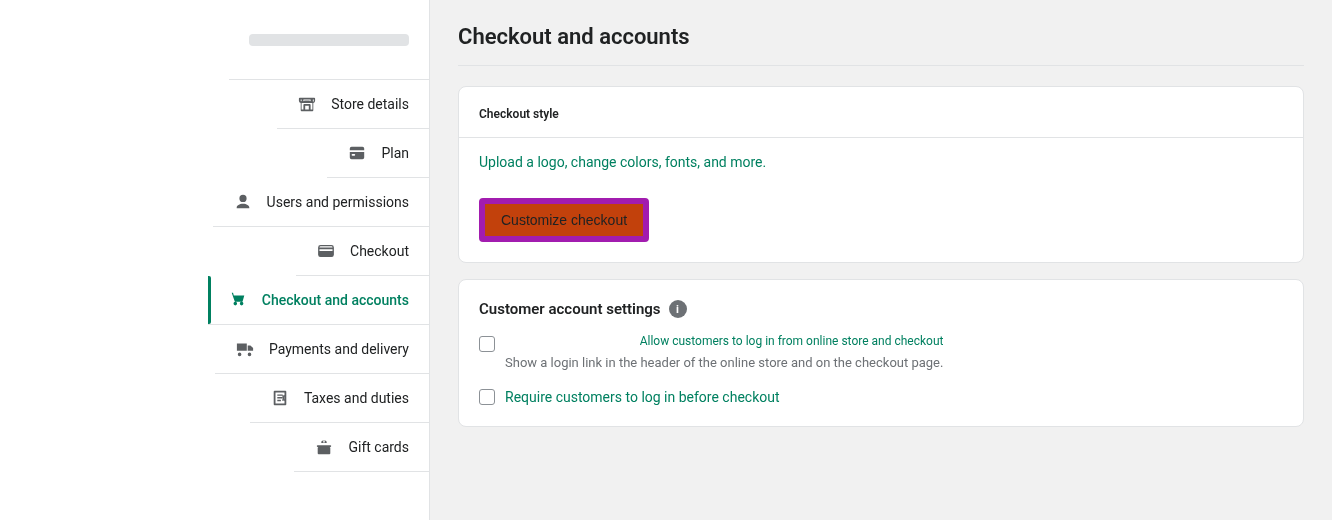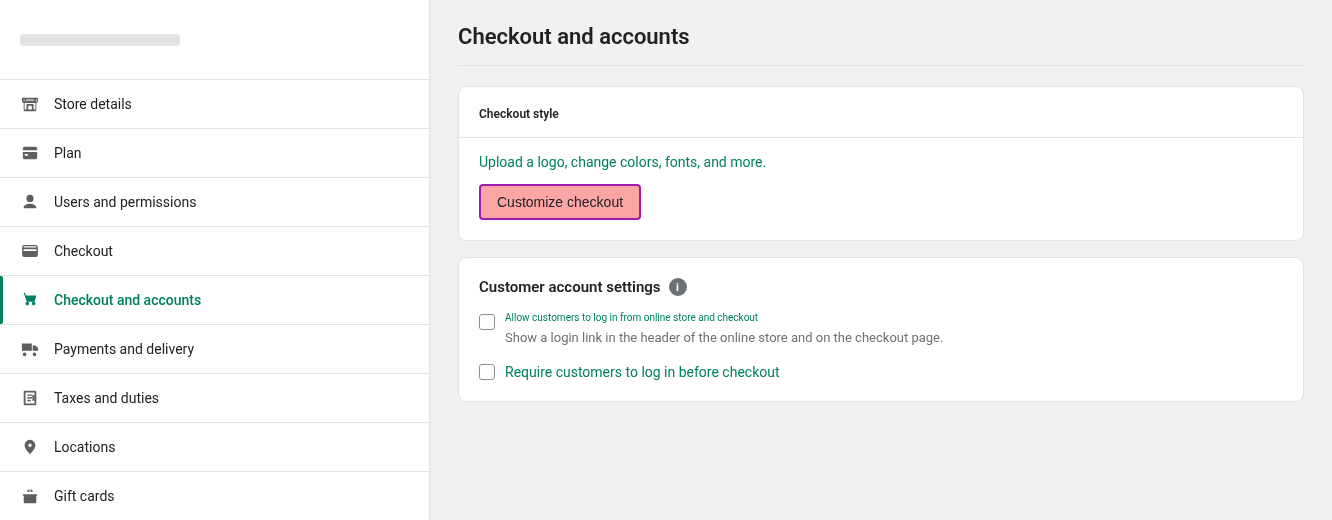--- a/index.html
+++ b/index.html
@@ -13,20 +13,21 @@
 
     
     .sidebar {
       width: 430px;
       background: #fff;
       border-right: 1px solid #e1e3e5;
       display: flex;
       flex-direction: column;
       overflow-y: auto;
       flex-shrink: 0;
+      align-items: flex-end;
     }
 
     .sidebar-top {
       padding: 16px 20px;
       border-bottom: 1px solid #e1e3e5;
       min-height: 80px;
       display: flex;
       align-items: center;
     }
 
@@ -125,31 +126,31 @@
 
     .card-divider {
       border: none;
       border-top: 1px solid #e1e3e5;
       margin: 0 -20px 16px -20px;
     }
 
     .upload-link {
       font-size: 14px;
       color: #008060;
-      margin-bottom: 14px;
+      margin-bottom: 28px;
       display: block;
     }
 
     .customize-btn {
       padding: 8px 16px;
       font-size: 14px;
       font-weight: 500;
       color: #202223;
-      background: #fca5a5;
-      border: 2px solid #a21caf;
+      background: #c2410c;
+      border: 6px solid #a21caf;
       border-radius: 4px;
       cursor: pointer;
     }
 
     .section-heading {
       display: flex;
       align-items: center;
       gap: 8px;
       margin-bottom: 16px;
     }
@@ -191,24 +192,25 @@
       border-radius: 3px;
       background: #fff;
       flex-shrink: 0;
       margin-top: 2px;
       cursor: pointer;
     }
 
     .checkbox-content {}
 
     .checkbox-label-link {
-      font-size: 10px;
+      font-size: 12px;
       color: #008060;
       display: block;
       margin-bottom: 4px;
+      text-align: right;
     }
 
     .checkbox-sublabel {
       font-size: 13px;
       color: #6d7175;
     }
 
     .checkbox-label-link-only {
       font-size: 14px;
       color: #008060;
@@ -281,28 +283,20 @@
     <span class="sidebar-icon">
       <svg width="18" height="18" viewBox="0 0 20 20" fill="currentColor">
         <path d="M4 2h12a1 1 0 011 1v14a1 1 0 01-1 1H4a1 1 0 01-1-1V3a1 1 0 011-1zm1 2v12h10V4H5zm2 2h6v1.5H7V6zm0 3h6v1.5H7V9zm0 3h4v1.5H7V12z"></path>
         <line x1="13" y1="7" x2="15" y2="13" stroke="currentColor" stroke-width="1.5"></line>
         <line x1="15" y1="7" x2="13" y2="13" stroke="currentColor" stroke-width="1.5"></line>
       </svg>
     </span>
     <span class="sidebar-item-label">Taxes and duties</span>
   </div>
 
-  <div class="sidebar-item">
-    <span class="sidebar-icon">
-      <svg width="18" height="18" viewBox="0 0 20 20" fill="currentColor">
-        <path d="M10 2a6 6 0 016 6c0 4-6 10-6 10S4 12 4 8a6 6 0 016-6zm0 8a2 2 0 100-4 2 2 0 000 4z"></path>
-      </svg>
-    </span>
-    <span class="sidebar-item-label">Locations</span>
-  </div>
 
   <div class="sidebar-item">
     <span class="sidebar-icon">
       <svg width="18" height="18" viewBox="0 0 20 20" fill="currentColor">
         <rect x="2" y="8" width="16" height="2" rx="1"></rect>
         <rect x="3" y="10" width="14" height="8" rx="1"></rect>
         <path d="M10 8V18M7 5c0-1.5 1-2.5 3-2 1 .3 1.5 1.5 0 2.5H7V5zm6 0c0-1.5-1-2.5-3-2-1 .3-1.5 1.5 0 2.5h3V5z"></path>
       </svg>
     </span>
     <span class="sidebar-item-label">Gift cards</span>

